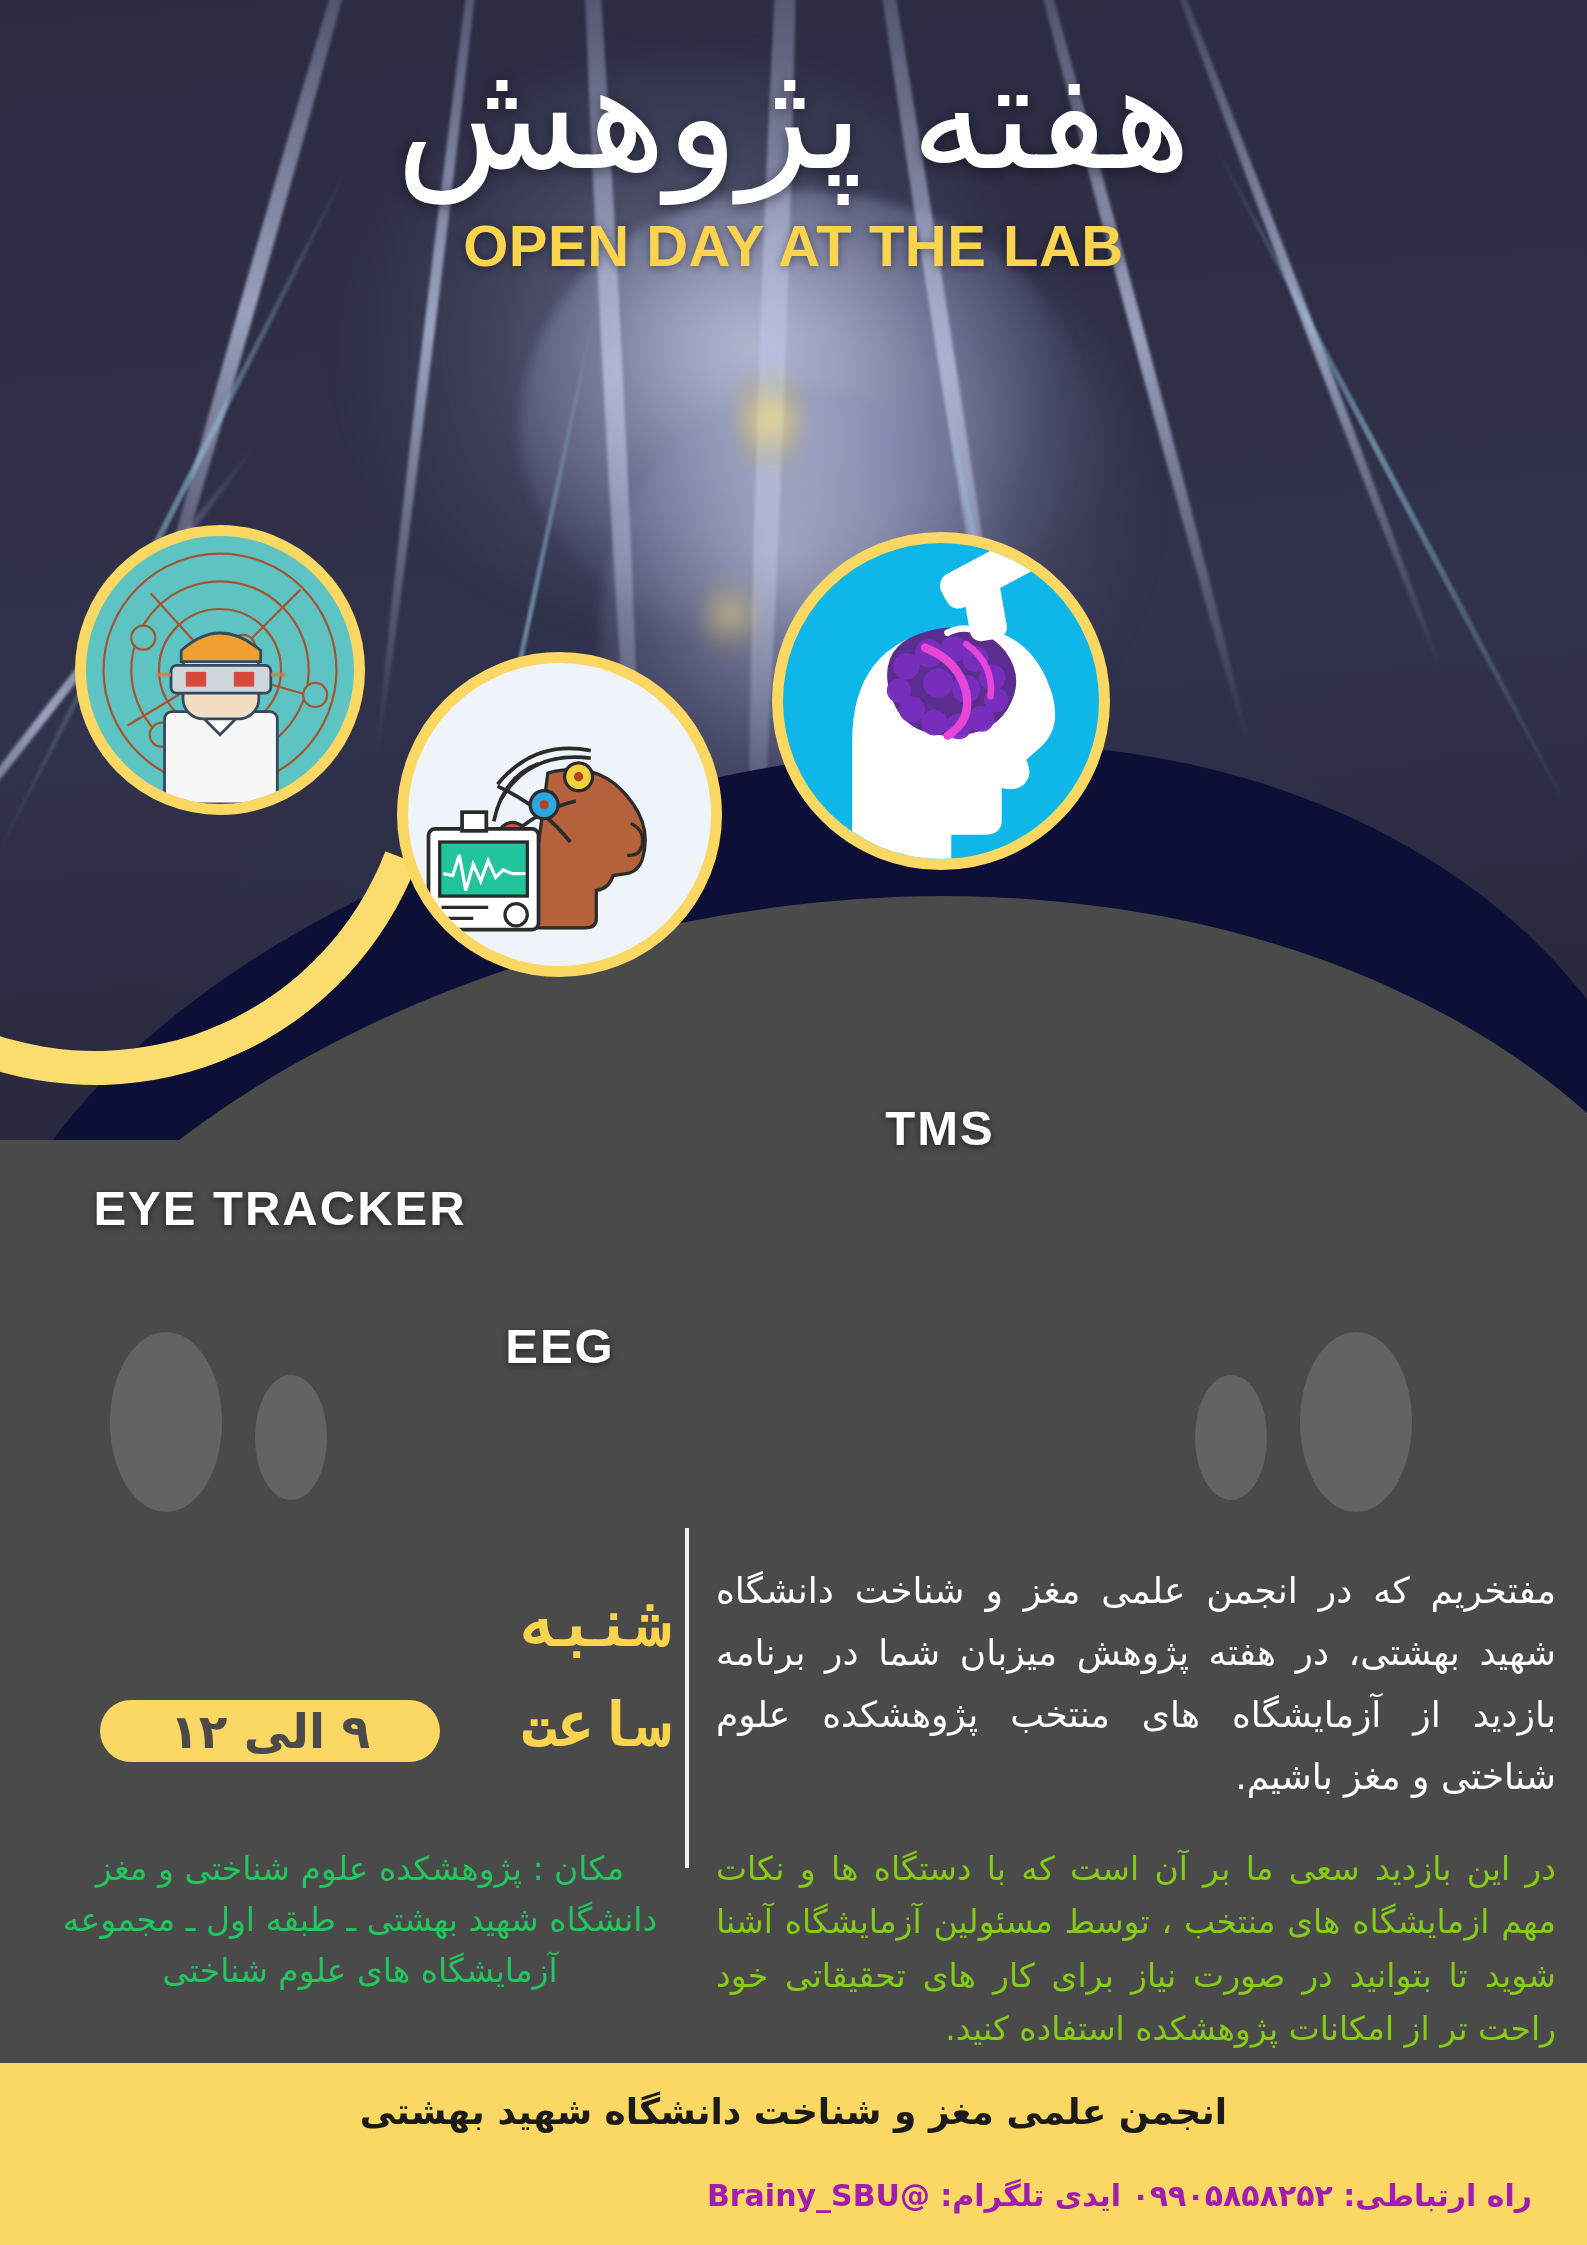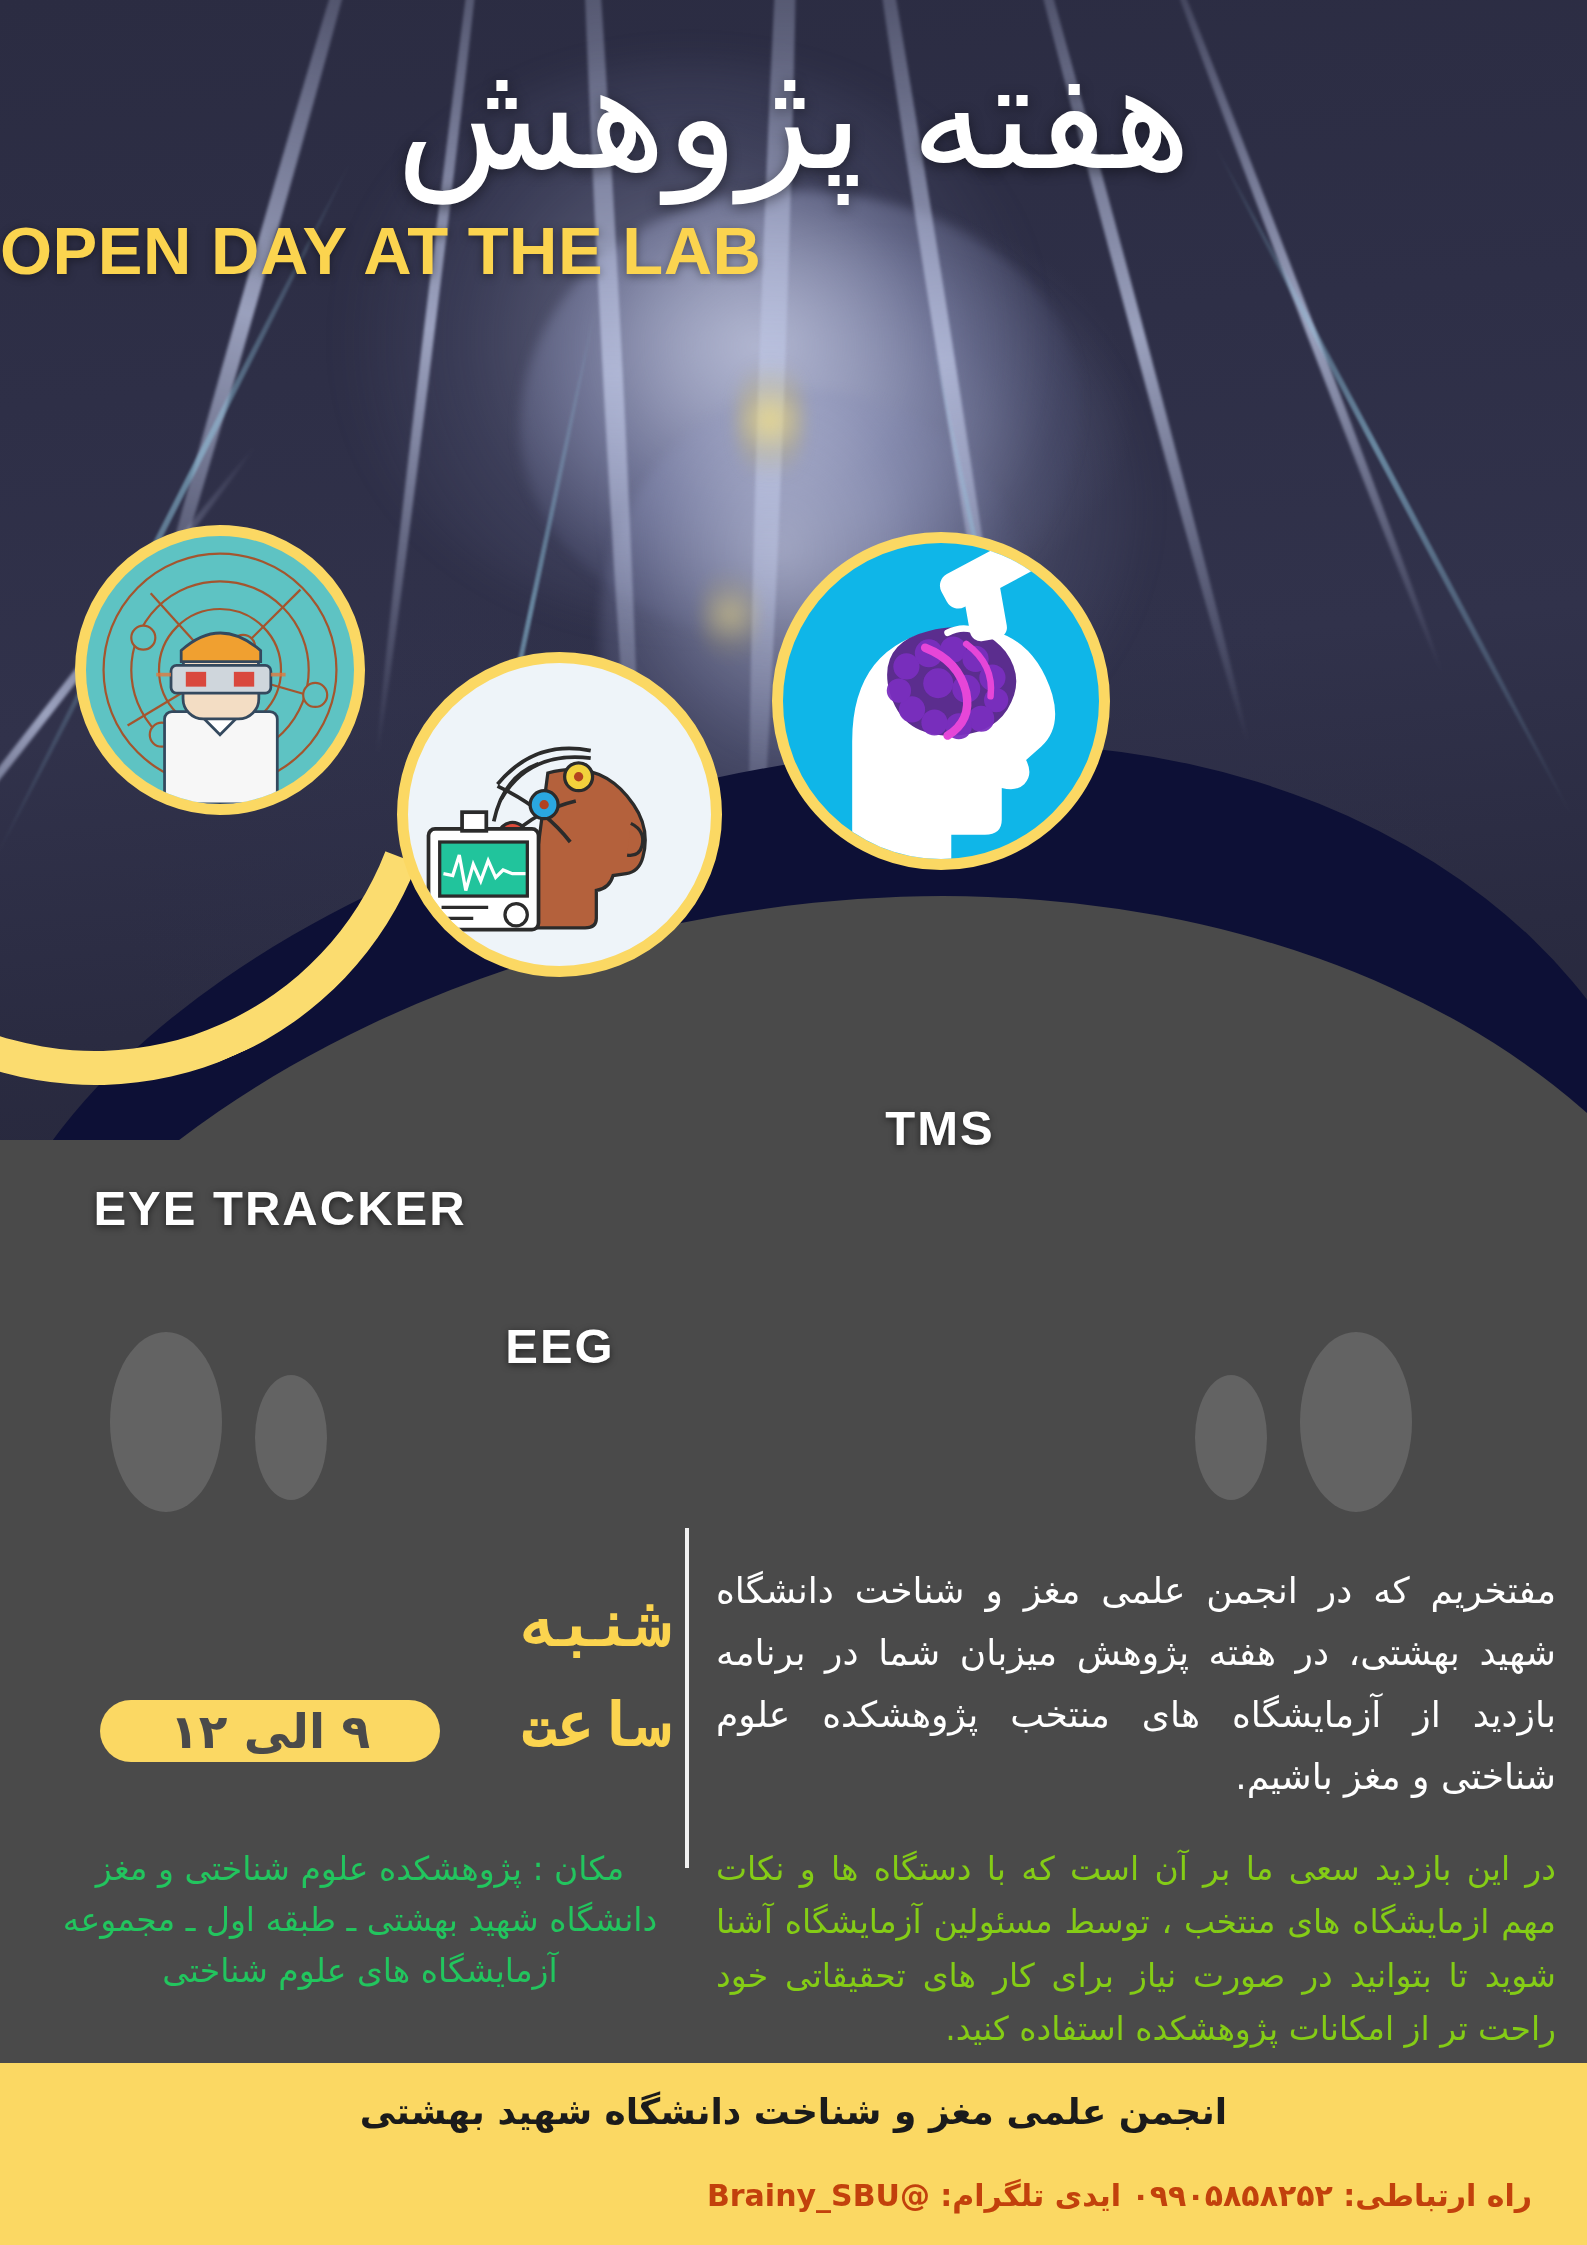--- a/index.html
+++ b/index.html
@@ -70,23 +70,23 @@
   #title-fa {
     position:absolute; left:0; top:20px; width:1587px;
     text-align:center; color:#ffffff;
     font-family:"DejaVu Sans", sans-serif;
     font-size:150px; line-height:1.28; font-weight:400;
     direction:rtl; letter-spacing:2px;
     text-shadow:0 3px 14px rgba(0,0,0,.45);
   }
   #title-en {
     position:absolute; left:0; top:212px; width:1587px;
-    color:#fbd44f;
+    text-align:center; color:#fbd44f;
     font-family:"Liberation Sans", sans-serif;
-    font-size:67px; font-weight:bold; letter-spacing:.5px;
+    font-size:58px; font-weight:bold; letter-spacing:.5px;
     text-shadow:0 2px 10px rgba(0,0,0,.4);
   }
 
   
   .badge { position:absolute; border-radius:50%; border:11px solid #fbd863; overflow:hidden; }
   .badge-label {
     position:absolute; text-align:center; color:#ffffff;
     font-family:"Liberation Sans", sans-serif;
     font-weight:bold; letter-spacing:2px;
     text-shadow:0 2px 7px rgba(0,0,0,.55);
@@ -157,21 +157,21 @@
     color:#1b1b1b; direction:rtl;
     font-family:"DejaVu Sans", sans-serif;
     font-size:36px; font-weight:bold; letter-spacing:1px;
   }
   #contact-band {
     position:absolute; left:0; top:2160px; width:1587px; height:85px;
     background:#fbd863;
   }
   #contact-text {
     position:absolute; right:55px; top:18px;
-    color:#c2410c; direction:rtl;
+    color:#a21caf; direction:rtl;
     font-family:"DejaVu Sans", sans-serif;
     font-size:30px; font-weight:bold;
   }
 </style>
 </head>
 <body>
 
 <div id="poster">
 
   <div id="hero">

